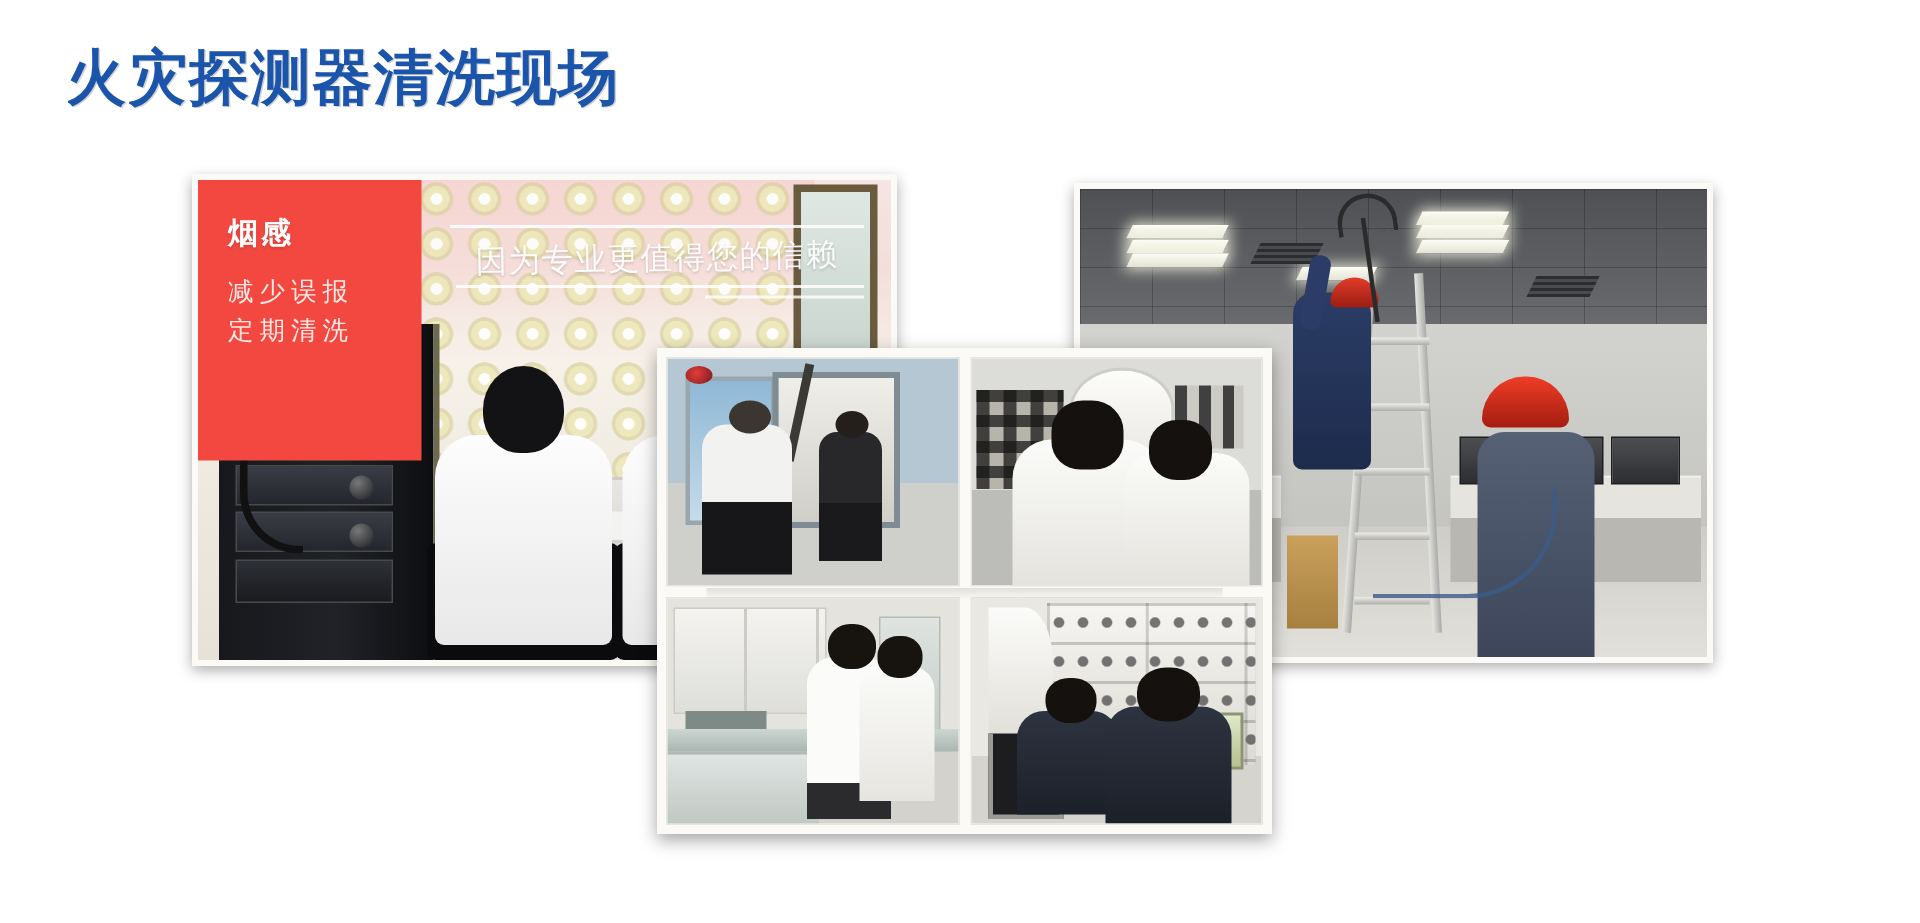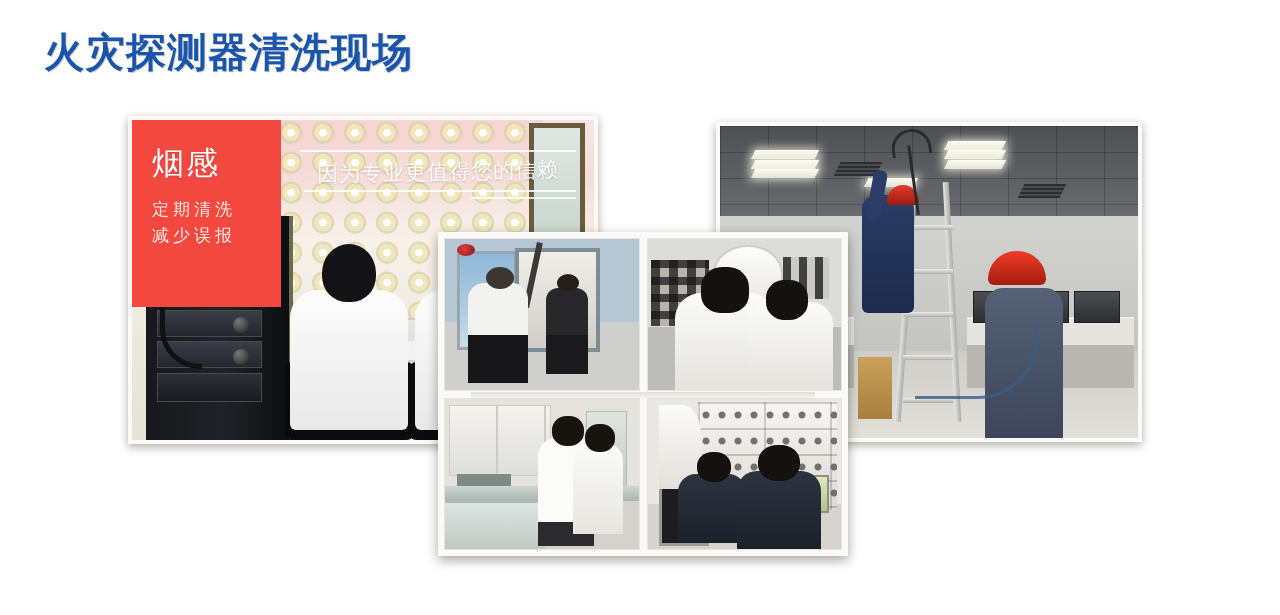--- a/index.html
+++ b/index.html
@@ -152,23 +152,23 @@
     position: absolute;
     left: 0; top: 0;
     width: 149px; height: 187px;
     background: #f2483f;
     color: #ffffff;
     box-sizing: border-box;
     padding: 24px 0 0 20px;
     z-index: 5;
   }
   #badge .big {
-    font-size: 32px;
+    font-size: 20px;
     line-height: 1.22;
-    font-weight: 400;
+    font-weight: 700;
     letter-spacing: 2px;
     text-shadow: 0 1px 2px rgba(0,0,0,0.12);
   }
   #badge .small {
     margin-top: 14px;
     font-size: 17px;
     line-height: 1.5;
     letter-spacing: 4px;
     color: #ffe9e7;
   }
@@ -474,22 +474,22 @@
         <div class="txt">因为专业更值得您的信赖</div>
         <div class="rule-bot"></div>
         <div class="rule-bot2"></div>
       </div>
 
       <div id="badge">
         <div class="big">
           <div>烟感</div>
         </div>
         <div class="small">
+          <div>减少误报</div>
           <div>定期清洗</div>
-          <div>减少误报</div>
         </div>
       </div>
     </div>
   </div>
 
   <div class="photo-frame" id="photo-right">
     <div class="photo-inner">
       <div class="ctrl-room"></div>
       <div class="ceiling">
         <div class="light-panel" style="left:8%;  top:26%; width:64px;"></div>

